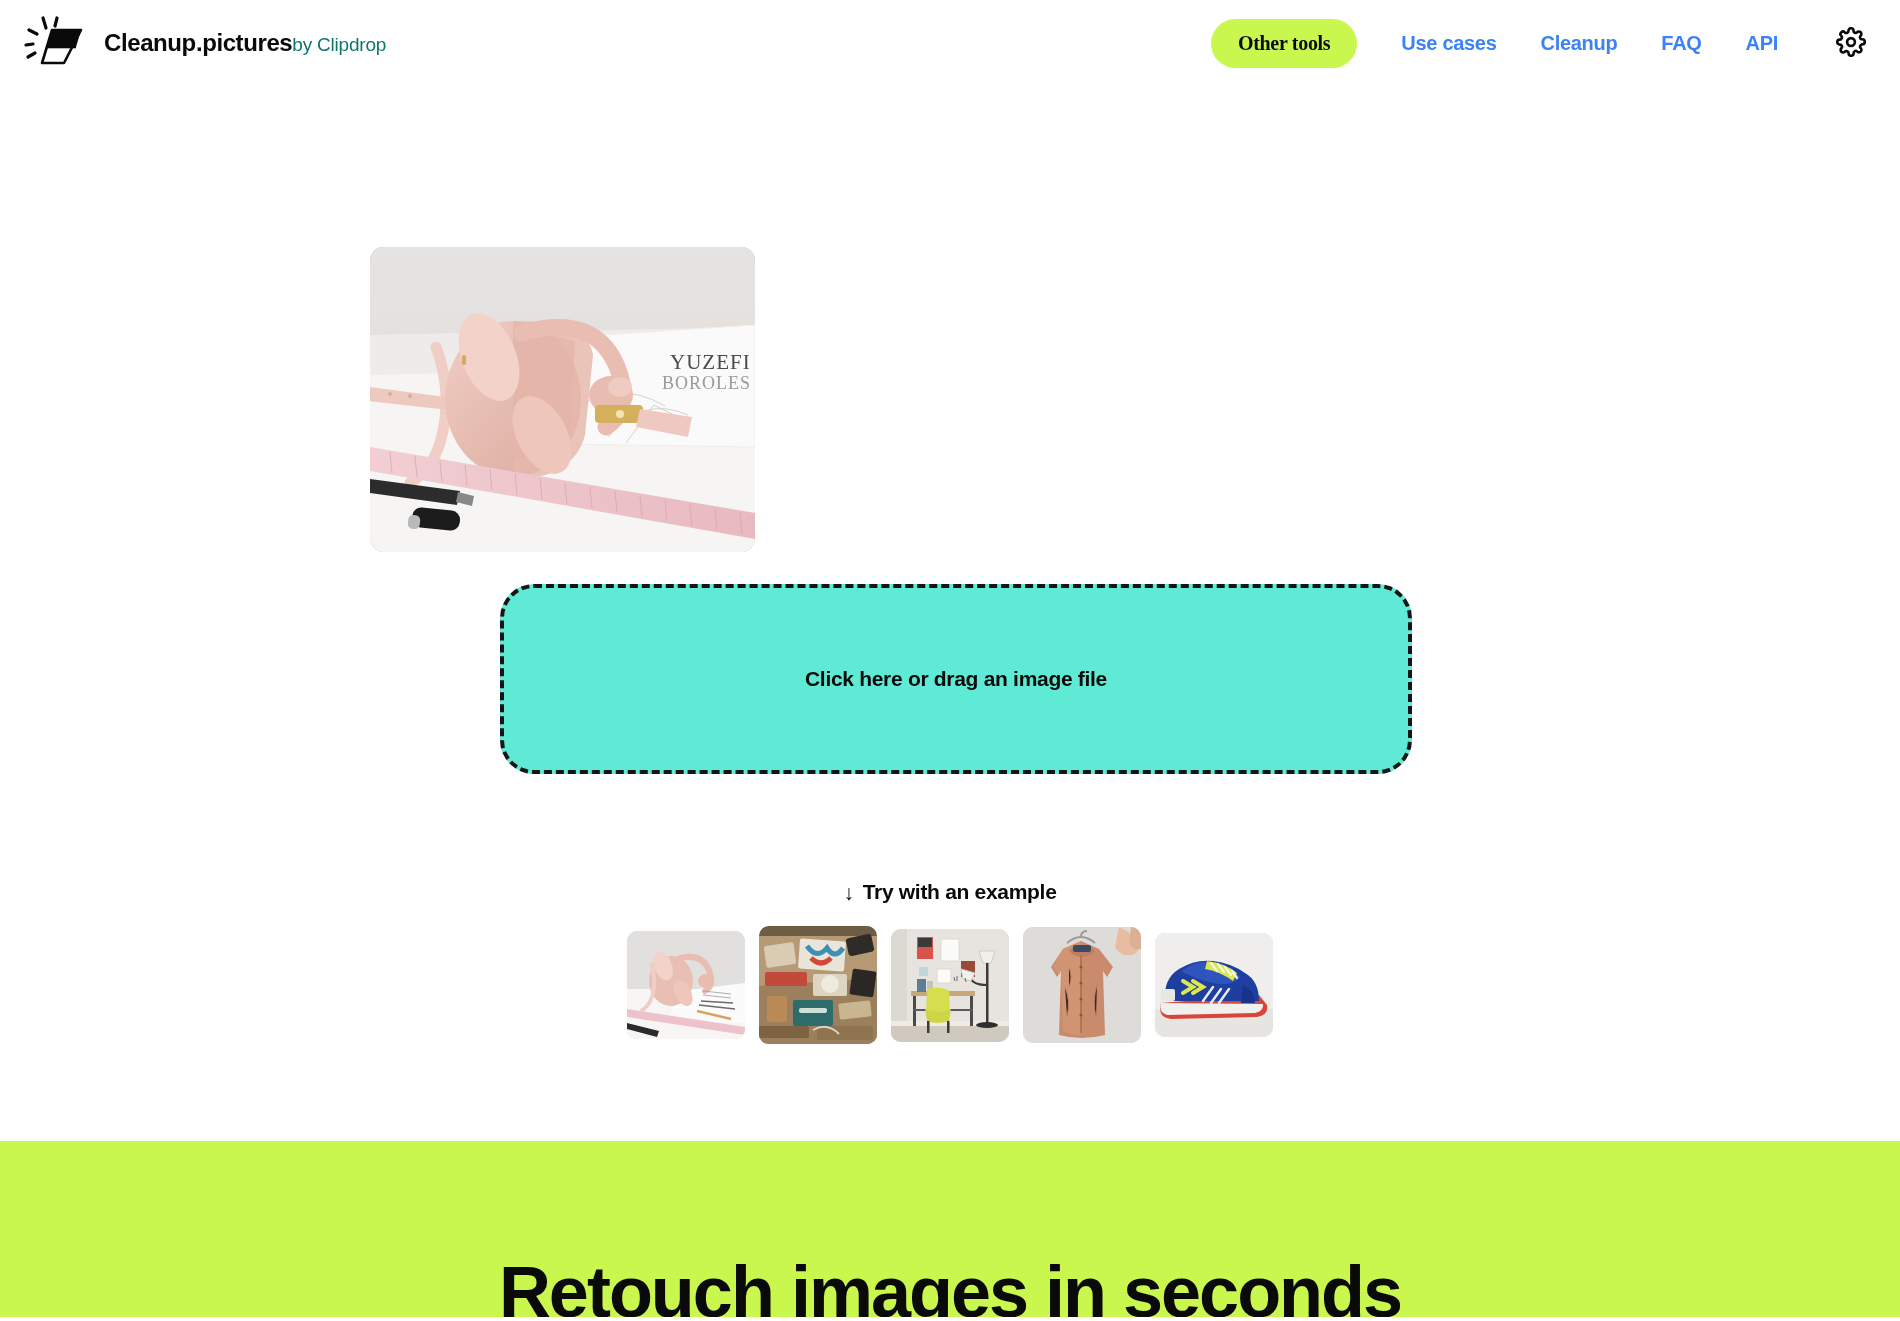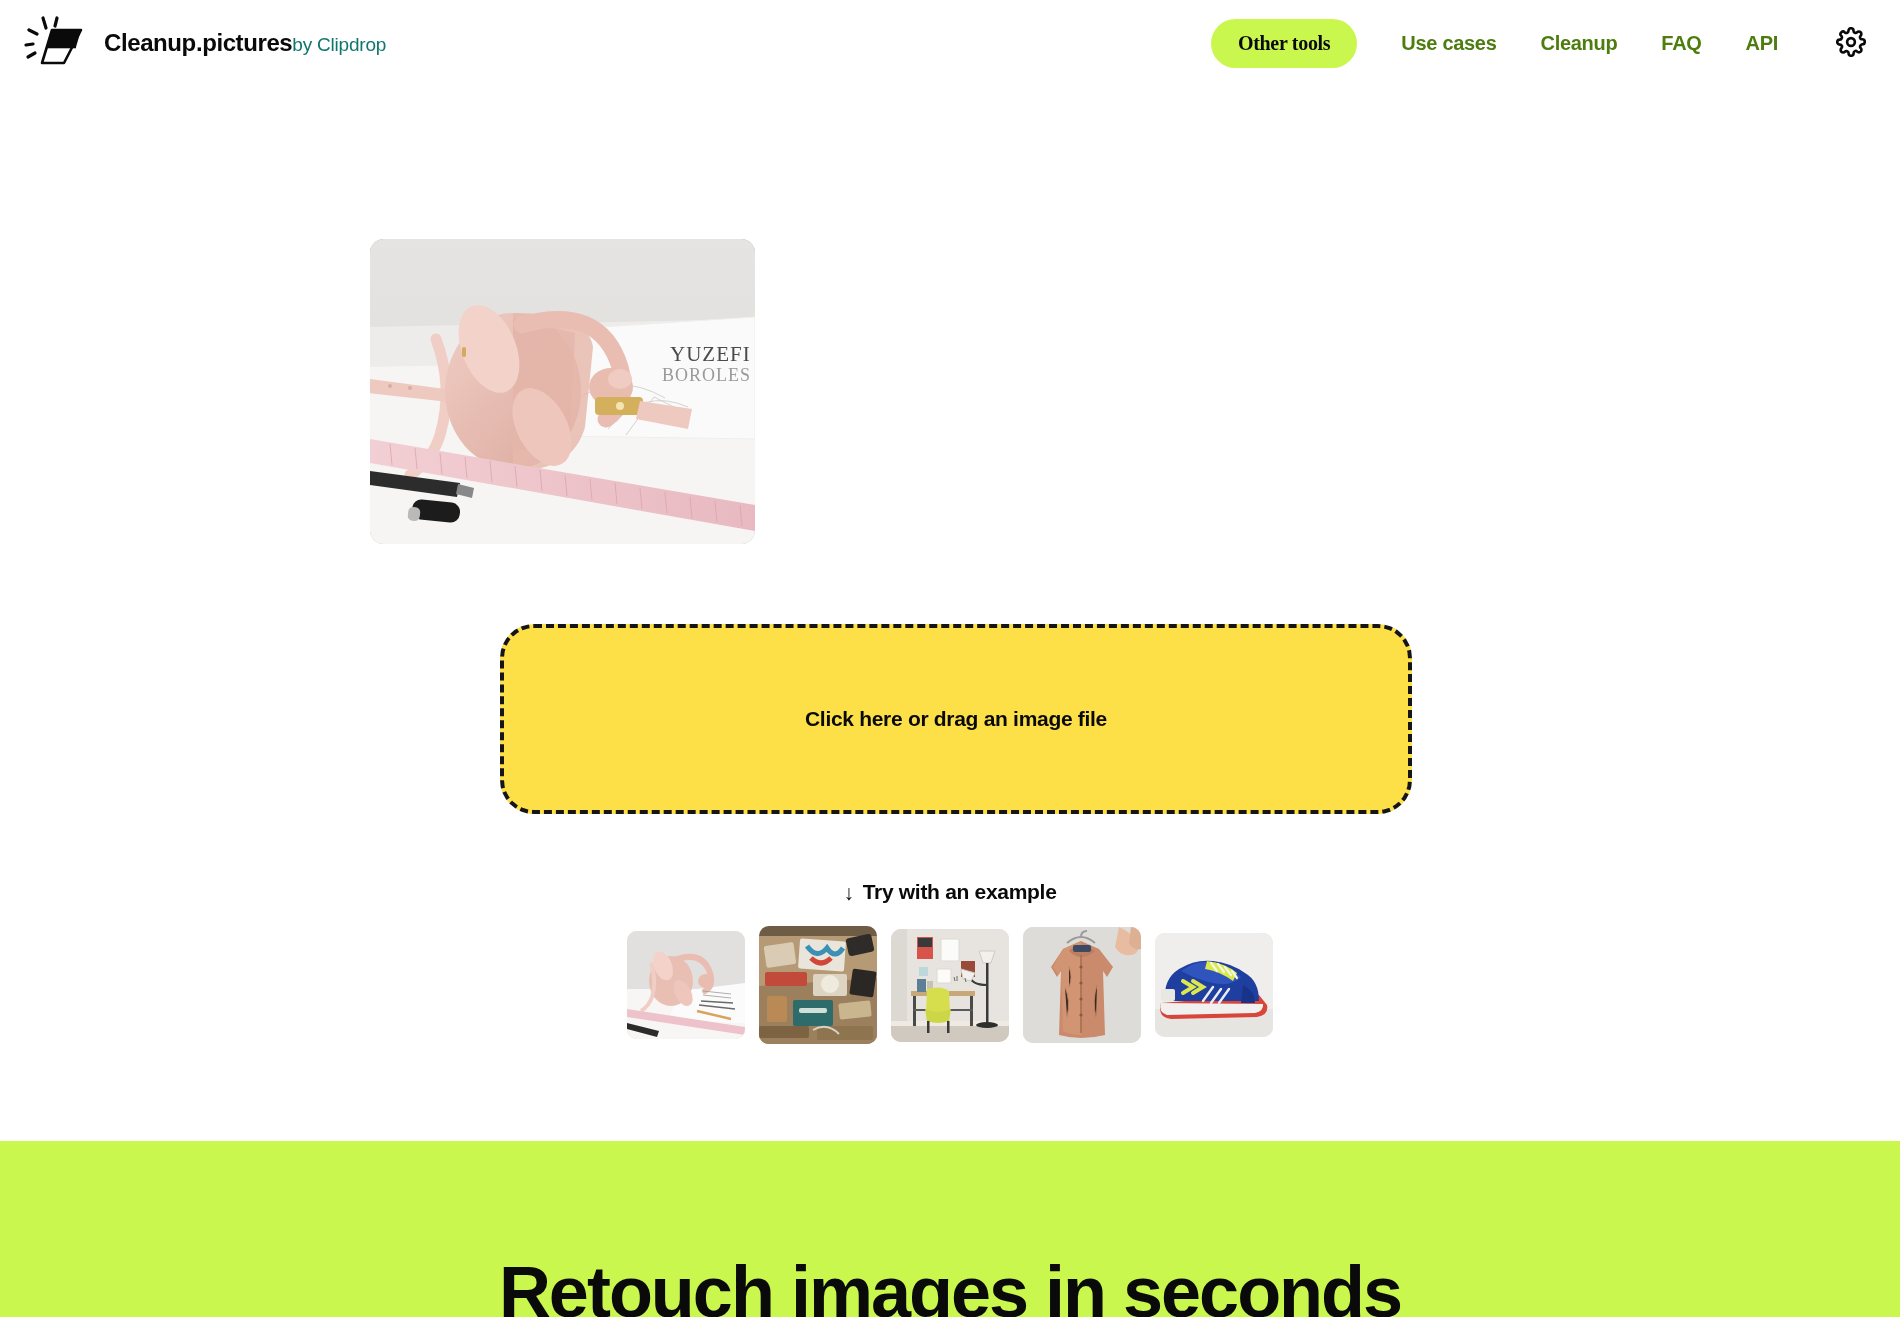--- a/index.html
+++ b/index.html
@@ -70,21 +70,21 @@
     font-size: 20px;
     font-weight: bold;
     letter-spacing: -0.3px;
     padding: 13px 27px;
     cursor: pointer;
     white-space: nowrap;
   }
   .nav-link {
     font-size: 20px;
     font-weight: bold;
-    color: #4d7c0f;
+    color: #3b82f6;
     letter-spacing: -0.3px;
     text-decoration: none;
     padding: 0 22px;
     white-space: nowrap;
     cursor: pointer;
   }
   .nav-link.first { padding-left: 44px; }
   .gear-btn {
     margin-left: 34px;
     margin-right: 10px;
@@ -129,34 +129,34 @@
     text-underline-offset: 7px;
   }
 
   .hero-img {
     width: 385px;
     height: 305px;
     border-radius: 14px;
     overflow: hidden;
     flex: 0 0 auto;
     margin-left: 20px;
-    margin-top: 21px;
+    margin-top: 29px;
     position: relative;
     background: #a3a3a3;
     text-align: right;
   }
 
   
   .dropzone {
     position: absolute;
-    top: 624px;
+    top: 584px;
     left: 500px;
     width: 912px;
     height: 190px;
-    background: #fde047;
+    background: #5eead4;
     border: 4px dashed #151515;
     border-radius: 34px;
     display: flex;
     align-items: center;
     justify-content: center;
     cursor: pointer;
   }
   .dropzone-label {
     font-size: 21px;
     font-weight: bold;

